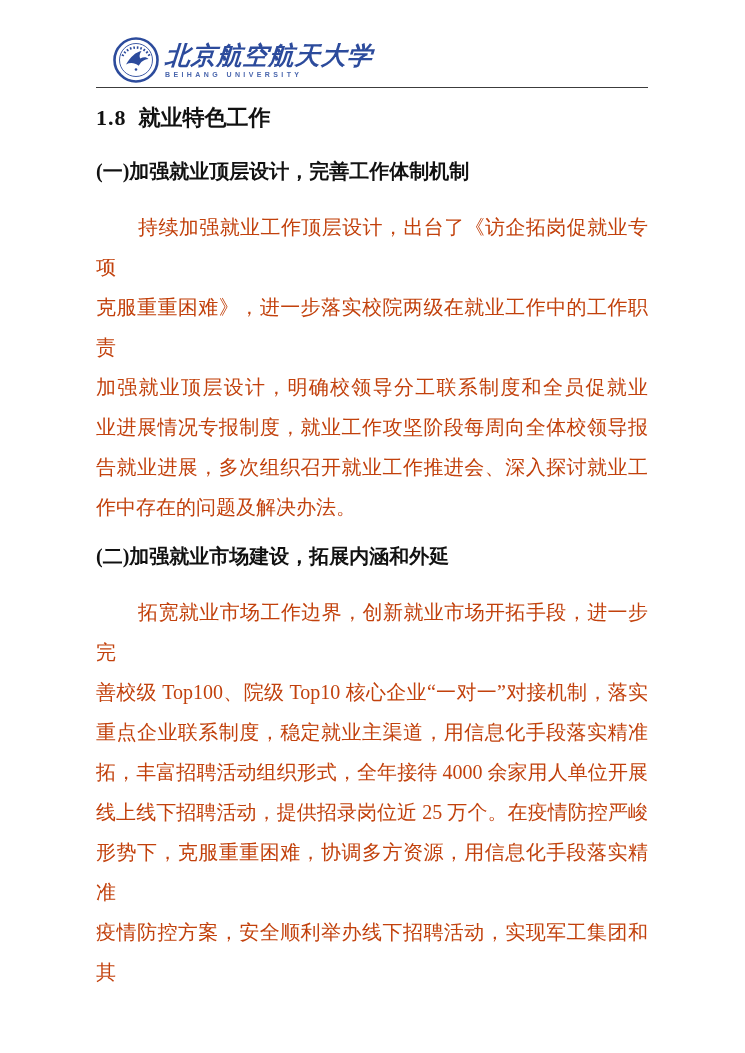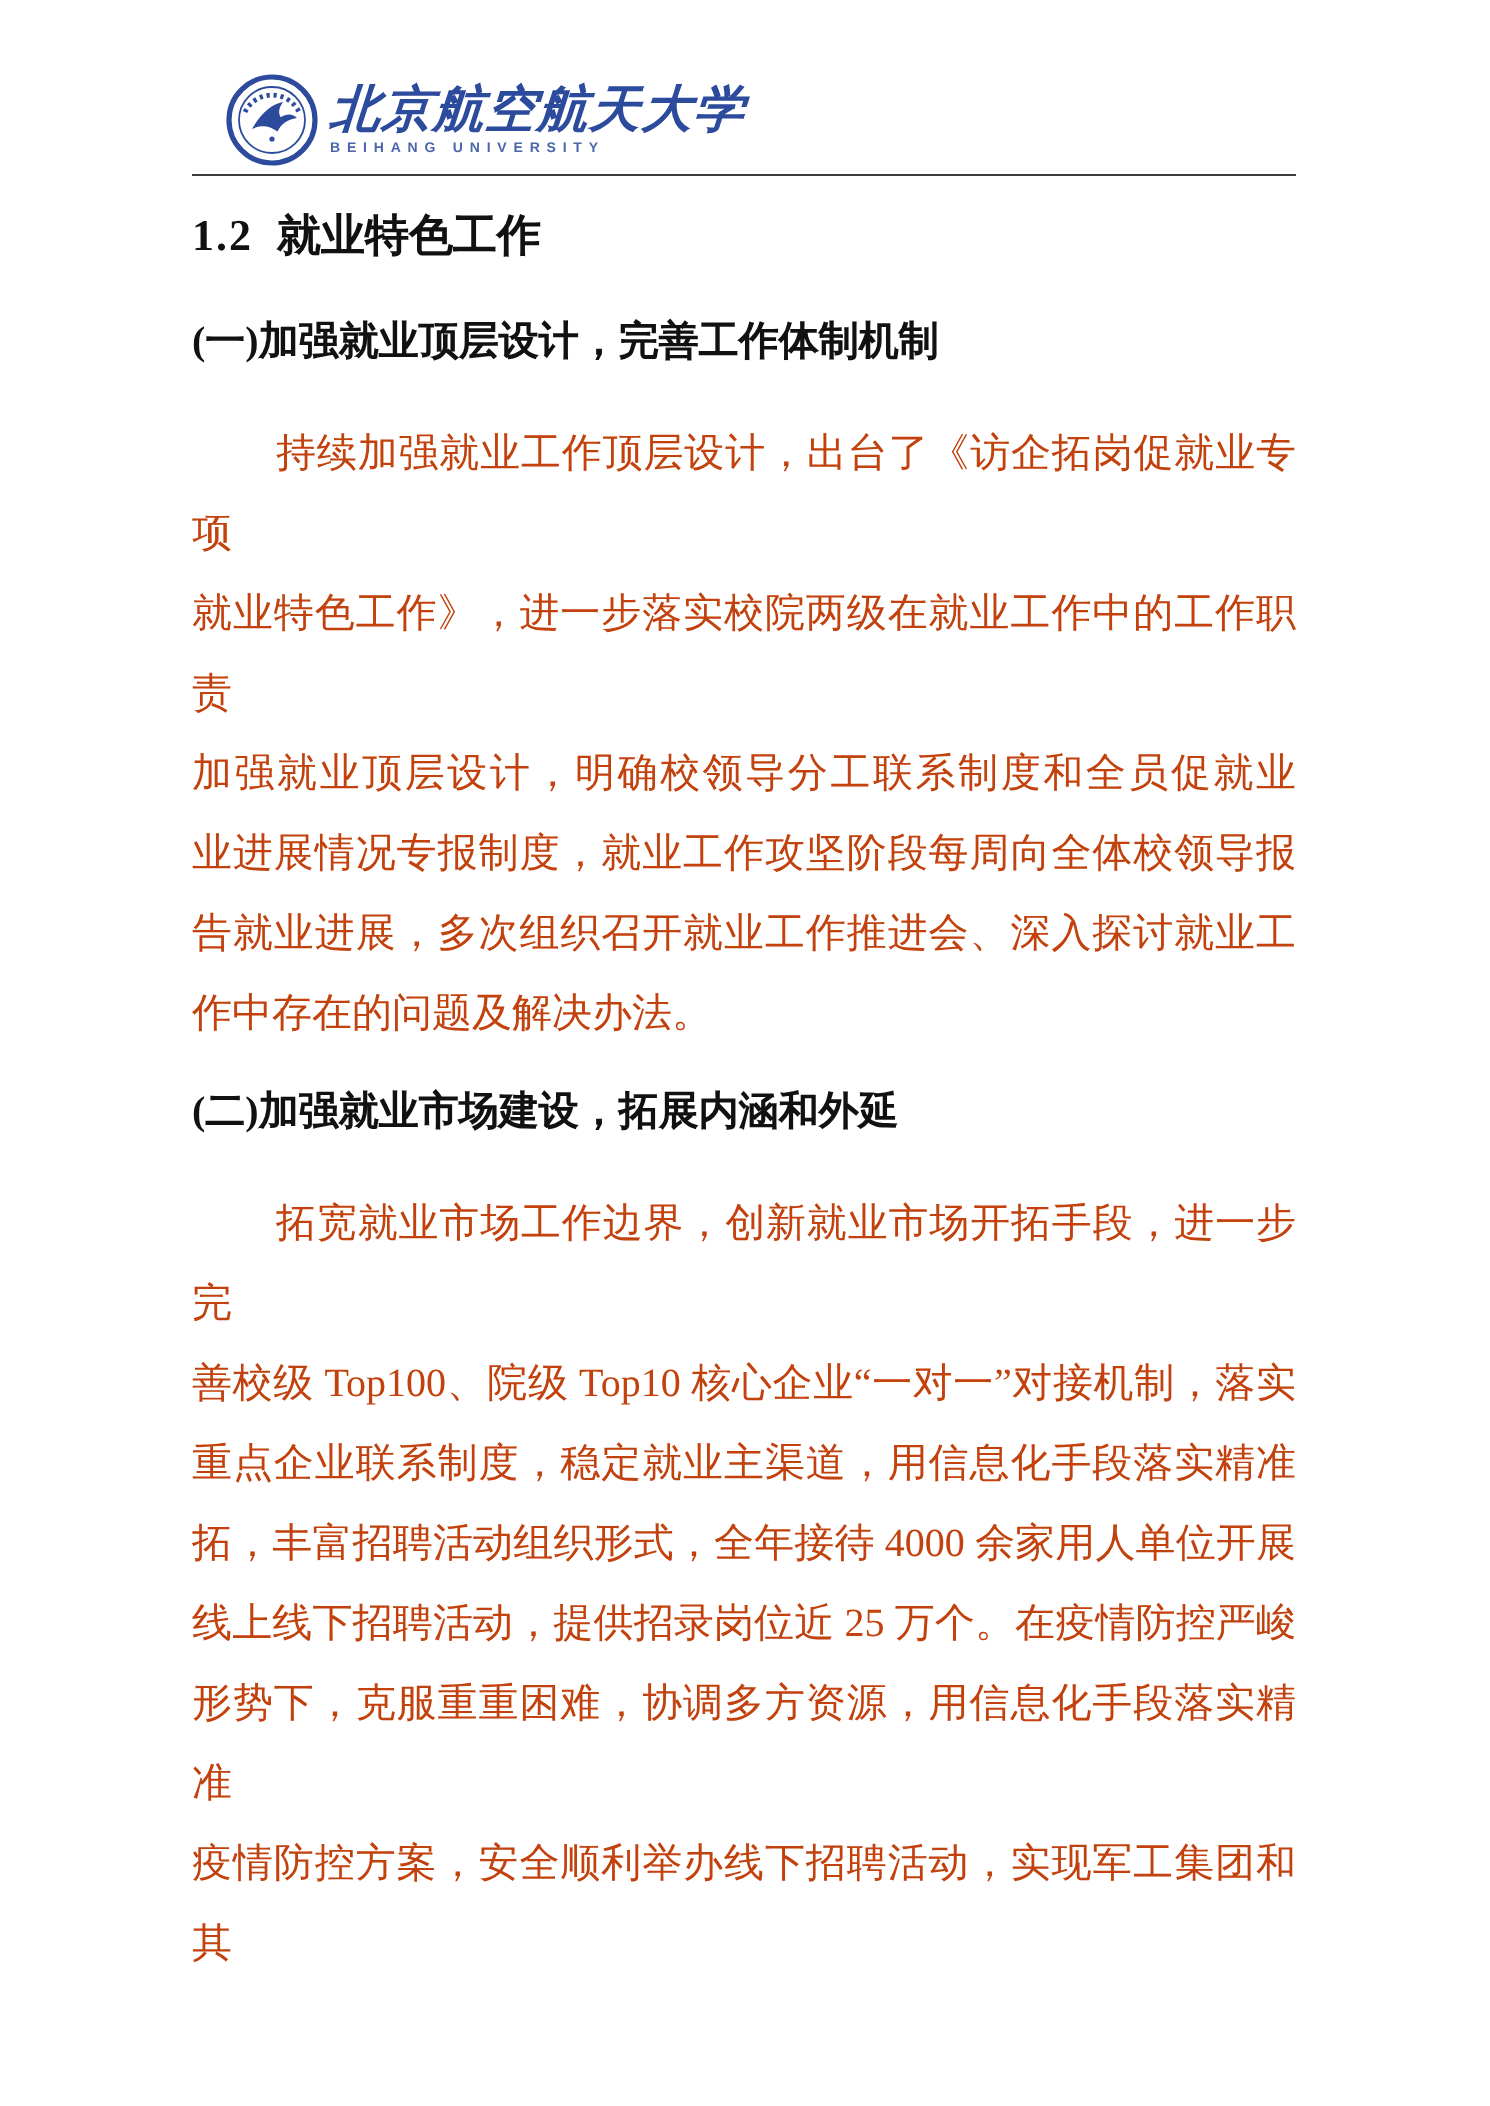--- a/index.html
+++ b/index.html
@@ -114,28 +114,28 @@
         <span class="wordmark-zh">北京航空航天大学</span>
         <span class="wordmark-en">BEIHANG UNIVERSITY</span>
       </div>
     </div>
   </div>
   <hr class="rule">
 
   <div class="content">
 
     <div class="h1">
-      <span class="sec-num">1.2</span><span>就业特色工作</span>
+      <span class="sec-num">1.8</span><span>就业特色工作</span>
     </div>
 
     <div class="subheading">(一)加强就业顶层设计，完善工作体制机制</div>
 
     <div class="para">
       <div class="line first">持续加强就业工作顶层设计，出台了《访企拓岗促就业专项</div>
-      <div class="line">就业特色工作》，进一步落实校院两级在就业工作中的工作职责</div>
+      <div class="line">克服重重困难》，进一步落实校院两级在就业工作中的工作职责</div>
       <div class="line">加强就业顶层设计，明确校领导分工联系制度和全员促就业</div>
       <div class="line">业进展情况专报制度，就业工作攻坚阶段每周向全体校领导报</div>
       <div class="line">告就业进展，多次组织召开就业工作推进会、深入探讨就业工</div>
       <div class="line last">作中存在的问题及解决办法。</div>
     </div>
 
     <div class="subheading tight">(二)加强就业市场建设，拓展内涵和外延</div>
 
     <div class="para">
       <div class="line first">拓宽就业市场工作边界，创新就业市场开拓手段，进一步完</div>

